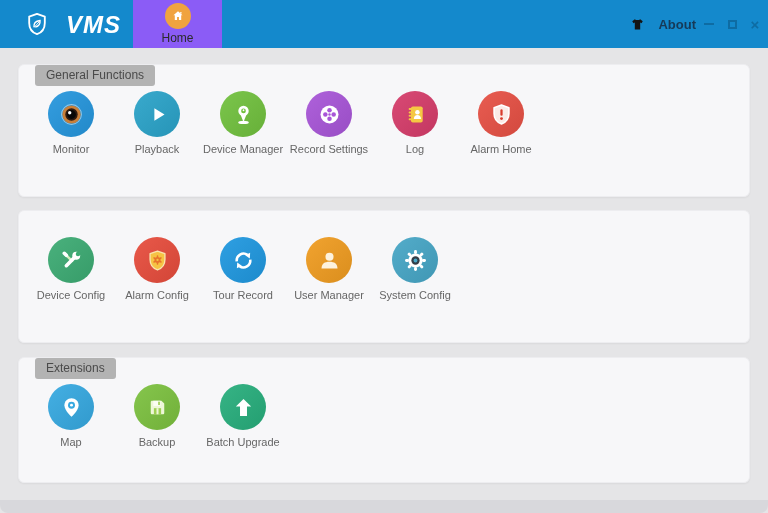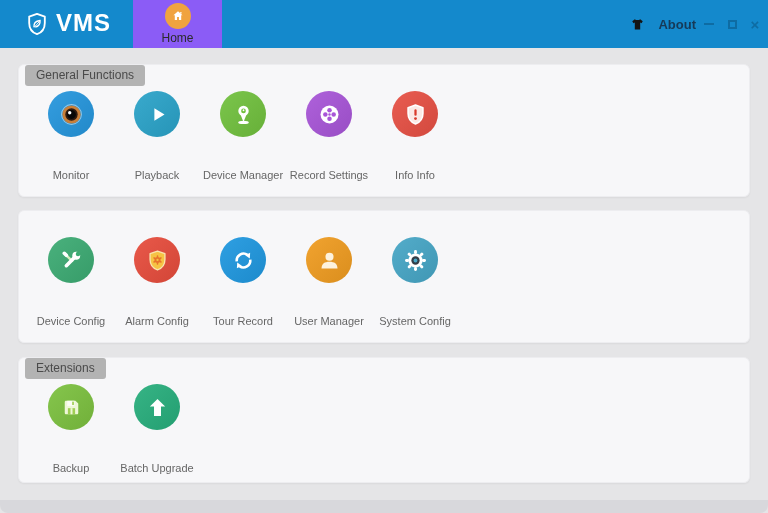--- a/index.html
+++ b/index.html
@@ -1,41 +1,41 @@
 <!DOCTYPE html>
 <html><head>
 <meta charset="utf-8">
 <style>
   * { margin:0; padding:0; box-sizing:border-box; }
   html,body { width:768px; height:513px; overflow:hidden; font-family:"Liberation Sans", sans-serif; }
   .window { position:relative; width:768px; height:513px; background:#e5e5e7; overflow:hidden; }
 
   
   .titlebar { position:absolute; top:0; left:0; width:768px; height:48px; background:#1489cc; display:flex; align-items:center; }
-  .brand { display:flex; align-items:flex-start; gap:6px; margin-left:24px; }
+  .brand { display:flex; align-items:flex-end; gap:16px; margin-left:24px;font-style:italic; }
   .brand-title { color:#fff; font-size:24px; font-weight:bold; letter-spacing:1px; }
   .tab-home { position:absolute; left:133px; top:0; width:89px; height:48px; background:#8b5cf6; display:flex; flex-direction:column; align-items:center; justify-content:center; cursor:default; }
   .home-circle { width:26px; height:26px; border-radius:50%; background:#f0a33f; display:flex; align-items:center; justify-content:center; }
   .tab-home .tab-label { font-size:12px; color:#2b2b2b; margin-top:2px; }
   .about { position:absolute; right:72px; top:0; height:48px; display:flex; align-items:center; gap:12px; cursor:pointer; }
   .about-label { font-size:13px; color:#163a58; font-weight:bold; }
   .win-controls { position:absolute; right:6px; top:0; height:48px; display:flex; align-items:center; gap:9px; }
   .wc { width:14px; height:14px; display:flex; align-items:center; justify-content:center; cursor:pointer; }
   .wc-min i { display:block; width:10px; height:2px; background:#0e6ca3; }
   .wc-max i { display:block; width:9px; height:9px; border:2px solid #0e6ca3; }
   .wc-close { color:#0e6ca3; font-size:15px; font-weight:bold; line-height:1; }
 
   
   .card { position:absolute; left:18px; width:732px; background:#f7f7f9; border:1px solid #ededf0; border-radius:6px; box-shadow:0 1px 2px rgba(0,0,0,0.05); }
   .card1 { top:64px; height:133px; }
   .card2 { top:210px; height:133px; }
   .card3 { top:357px; height:126px; }
-  .tag { position:absolute; top:0; left:6px; background:#b3b3b3; color:#4a4a4a; font-size:12px; padding:3px 11px 4px 11px; border-radius:3px; white-space:nowrap; }
+  .tag { position:absolute; top:0; left:16px; background:#b3b3b3; color:#4a4a4a; font-size:12px; padding:3px 11px 4px 11px; border-radius:3px; white-space:nowrap; }
   .items { display:flex; padding:26px 0 0 9px; }
-  .item { width:86px; display:flex; flex-direction:column; align-items:center; cursor:pointer;gap:26px; }
+  .item { width:86px; display:flex; flex-direction:column; align-items:center; cursor:pointer; }
   .circle { width:46px; height:46px; border-radius:50%; display:flex; align-items:center; justify-content:center; background-image:linear-gradient(135deg, rgba(255,255,255,0.07), rgba(0,0,0,0.09)); }
   .label { margin-top:6px; font-size:11px; color:#666; white-space:nowrap; }
 
   
   .bottom-frame { position:absolute; left:0; bottom:0; width:768px; height:13px; background:#d8d8dc; border-radius:0 0 8px 8px; }
 </style>
 </head>
 <body>
 
 <div class="window">
@@ -124,30 +124,44 @@
             <circle cx="12" cy="8.3" r="2" fill="#a855d8"></circle>
             <circle cx="12" cy="15.7" r="2" fill="#a855d8"></circle>
             <circle cx="8.3" cy="12" r="2" fill="#a855d8"></circle>
             <circle cx="15.7" cy="12" r="2" fill="#a855d8"></circle>
             <circle cx="12" cy="12" r="1.1" fill="#a855d8"></circle>
           </svg>
         </div>
         <div class="label">Record Settings</div>
       </div>
 
+      <div class="item">
+        <div class="circle" style="background-color: rgb(214, 60, 106);">
+          <svg width="27" height="27" viewBox="0 0 24 24">
+            <rect x="8" y="4.8" width="10.4" height="14.4" rx="1.6" fill="#f5c843"></rect>
+            <rect x="5.9" y="6.3" width="3.4" height="1.7" rx="0.85" fill="#f5c843"></rect>
+            <rect x="5.9" y="9.3" width="3.4" height="1.7" rx="0.85" fill="#f5c843"></rect>
+            <rect x="5.9" y="12.3" width="3.4" height="1.7" rx="0.85" fill="#f5c843"></rect>
+            <rect x="5.9" y="15.3" width="3.4" height="1.7" rx="0.85" fill="#f5c843"></rect>
+            <circle cx="13.7" cy="10.1" r="2" fill="#fff"></circle>
+            <path d="M10.5 15.9 C10.5 13.5 12 12.4 13.7 12.4 C15.4 12.4 16.9 13.5 16.9 15.9 Z" fill="#fff"></path>
+          </svg>
+        </div>
+        <div class="label">Log</div>
+      </div>
 
       <div class="item">
         <div class="circle" style="background-color: rgb(231, 80, 68);">
           <svg width="27" height="27" viewBox="0 0 24 24">
             <path d="M12 3.6 L18.6 5.9 V11.2 C18.6 15.8 15.9 19.1 12 20.4 C8.1 19.1 5.4 15.8 5.4 11.2 V5.9 Z" fill="#fbeae6" stroke="#fff" stroke-width="1.4" stroke-linejoin="round"></path>
             <rect x="11" y="7.4" width="2" height="5.8" rx="1" fill="#d93a2b"></rect>
             <circle cx="12" cy="15.6" r="1.25" fill="#d93a2b"></circle>
           </svg>
         </div>
-        <div class="label">Info Info</div>
+        <div class="label">Alarm Home</div>
       </div>
 
     </div>
   </div>
 
   <div class="card card2">
     <div class="items">
 
       <div class="item">
         <div class="circle" style="background-color: rgb(60, 171, 115);">
@@ -224,20 +238,30 @@
         <div class="label">System Config</div>
       </div>
 
     </div>
   </div>
 
   <div class="card card3">
     <span class="tag">Extensions</span>
     <div class="items">
 
+      <div class="item">
+        <div class="circle" style="background-color: rgb(54, 169, 225);">
+          <svg width="27" height="27" viewBox="0 0 24 24">
+            <path d="M12 3.8 C8.5 3.8 5.7 6.5 5.7 9.9 C5.7 14.6 12 20.2 12 20.2 C12 20.2 18.3 14.6 18.3 9.9 C18.3 6.5 15.5 3.8 12 3.8 Z" fill="#fff"></path>
+            <circle cx="12" cy="9.9" r="3.1" fill="#36a9e1"></circle>
+            <circle cx="12" cy="9.9" r="1.3" fill="#fff"></circle>
+          </svg>
+        </div>
+        <div class="label">Map</div>
+      </div>
 
 
       <div class="item">
         <div class="circle" style="background-color: rgb(124, 193, 63);">
           <svg width="27" height="27" viewBox="0 0 24 24">
             <path d="M6 7.2 C6 6.5 6.5 6 7.2 6 H15.5 L18 8.5 V16.8 C18 17.5 17.5 18 16.8 18 H7.2 C6.5 18 6 17.5 6 16.8 Z" fill="#eef7d8"></path>
             <rect x="8.2" y="6" width="6.4" height="4.6" fill="#fbfdf4"></rect>
             <rect x="12.6" y="6.8" width="1.5" height="3" fill="#9fcf54"></rect>
             <rect x="8.8" y="12.6" width="6.4" height="5.4" fill="#9fcf54"></rect>
             <rect x="11.1" y="12.6" width="1.8" height="5.4" fill="#eef7d8"></rect>

